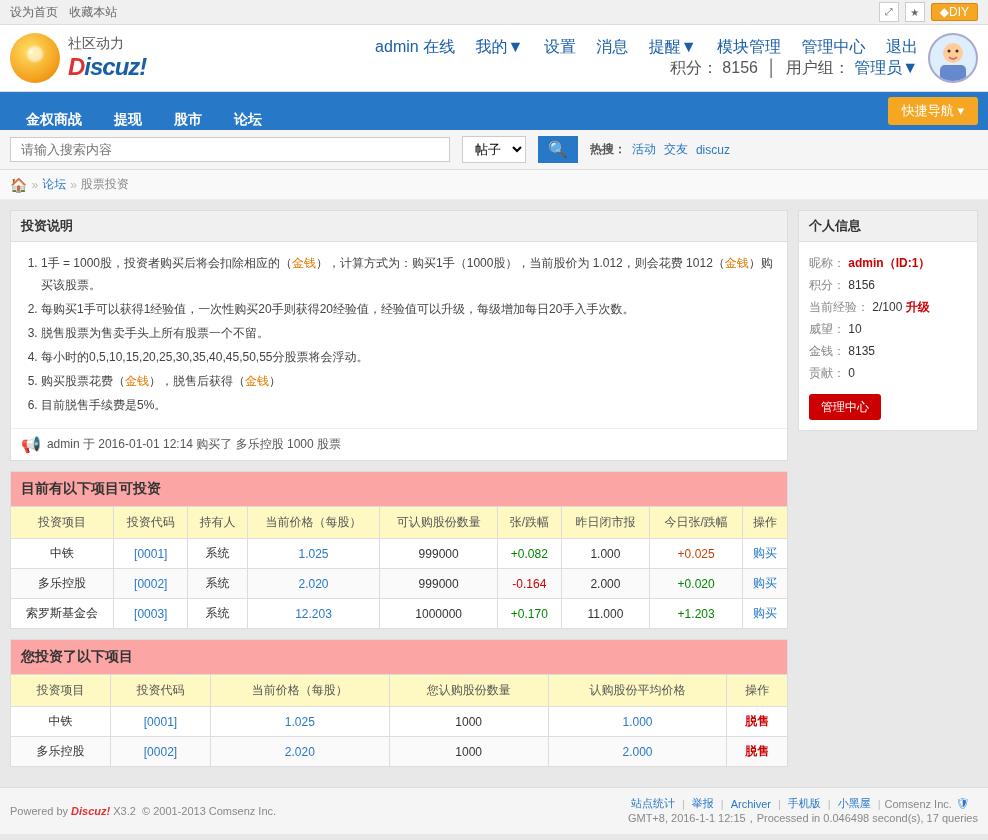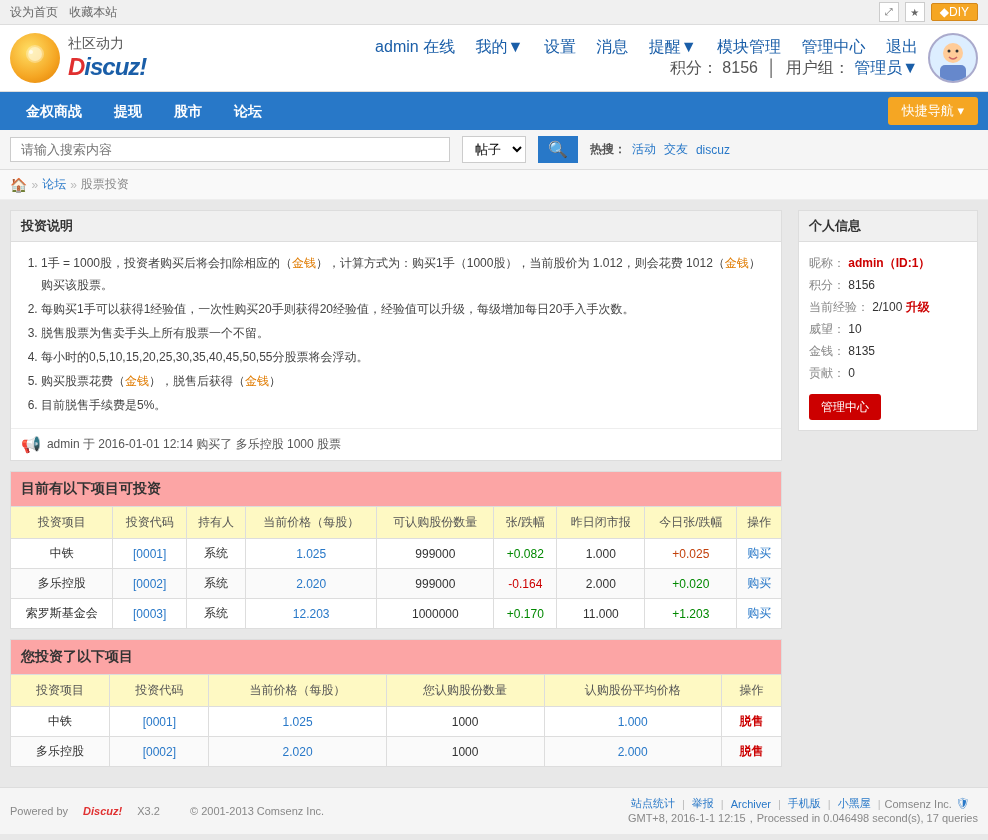--- a/index.html
+++ b/index.html
@@ -22,41 +22,41 @@
     .logo-discuz { font-size: 24px; font-weight: bold; color: #1a5ea8; font-style: italic; letter-spacing: -1px; }
     .logo-discuz span { color: #e03030; }
 
     .header-right { display: flex; align-items: center; gap: 10px; }
     .user-info-top { text-align: right; font-size: 16px; color: #555; }
     .user-info-top a { color: #1a5ea8; text-decoration: none; }
     .user-score { color: #555; }
 
     
     .main-nav { background: #2878c8; display: flex; align-items: center; padding: 0 10px; height: 38px; }
-    .nav-item { color: #fff; padding: 0 16px; height: 38px; line-height: 38px; font-size: 14px; font-weight: bold; cursor: pointer; text-decoration: none; }
+    .nav-item { color: #fff; padding: 8px 16px; height: 38px; line-height: 38px; font-size: 14px; font-weight: bold; cursor: pointer; text-decoration: none; }
     .nav-spacer { flex: 1; }
     .quick-nav-btn { background: #f5a623; color: #fff; border: none; padding: 5px 14px; font-size: 13px; cursor: pointer; border-radius: 3px; display: flex; align-items: center; gap: 4px; margin-left: 8px; }
 
     
     .search-bar { background: #f5f5f5; border-bottom: 1px solid #ddd; padding: 6px 10px; display: flex; align-items: center; gap: 12px; }
     .search-input { flex: 1; border: 1px solid #ccc; padding: 4px 10px; font-size: 13px; color: #999; outline: none; max-width: 440px; }
     .search-type { border: 1px solid #ccc; padding: 4px 8px; background: #fff; font-size: 13px; cursor: pointer; }
     .search-btn { background: #2878c8; border: none; color: #fff; padding: 4px 10px; cursor: pointer; font-size: 16px; }
     .hot-search { font-size: 12px; color: #888; display: flex; gap: 4px; align-items: center; }
     .hot-search span { color: #555; font-weight: bold; }
     .hot-search a { color: #2878c8; text-decoration: none; margin: 0 2px; }
 
     
     .breadcrumb { background: #f9f9f9; border-bottom: 1px solid #eee; padding: 6px 10px; font-size: 12px; color: #888; display: flex; align-items: center; gap: 4px; }
     .breadcrumb a { color: #2878c8; text-decoration: none; }
     .breadcrumb .sep { color: #bbb; }
     .home-icon { color: #888; font-size: 14px; }
 
     
-    .content-wrapper { display: flex; gap: 16px; padding: 10px; }
+    .content-wrapper { display: flex; gap: 10px; padding: 10px; }
     .main-area { flex: 1; }
     .sidebar { width: 180px; }
 
     
     .info-box { background: #fff; border: 1px solid #ddd; margin-bottom: 10px; }
     .info-box-header { background: #f0f0f0; border-bottom: 1px solid #ddd; padding: 6px 10px; font-size: 13px; font-weight: bold; color: #333; }
     .info-box-body { padding: 10px 14px; font-size: 12px; line-height: 22px; color: #444; }
     .info-box-body ol { padding-left: 16px; }
     .info-box-body li { margin-bottom: 2px; }
     .gold { color: #e07b00; }
@@ -80,21 +80,21 @@
     .sidebar-box-header { background: #f0f0f0; border-bottom: 1px solid #ddd; padding: 6px 10px; font-size: 13px; font-weight: bold; color: #333; }
     .sidebar-box-body { padding: 10px; font-size: 12px; line-height: 22px; }
     .sidebar-box-body .label { color: #888; }
     .sidebar-box-body .value { color: #333; }
     .sidebar-box-body .red-link { color: #cc0000; text-decoration: none; font-weight: bold; }
     .admin-btn { display: inline-block; background: #cc0000; color: #fff; padding: 2px 12px; border-radius: 3px; text-decoration: none; font-size: 12px; margin-top: 4px; cursor: pointer; }
 
     
     .footer { background: #f5f5f5; border-top: 1px solid #ddd; padding: 8px 10px; font-size: 11px; color: #888; display: flex; justify-content: space-between; align-items: center; flex-wrap: wrap; }
     .footer a { color: #2878c8; text-decoration: none; margin: 0 3px; }
-    .footer-left { display: flex; align-items: center; gap: 12px; }
+    .footer-left { display: flex; align-items: center; gap: 0; }
     .footer-right { text-align: right; }
     .footer-links { display: flex; gap: 4px; align-items: center; }
     .footer-links .sep { color: #bbb; }
     .discuz-logo-footer { color: #1a5ea8; font-weight: bold; font-style: italic; }
     .discuz-logo-footer span { color: #e03030; }
 
     
     .avatar-cartoon { width: 50px; height: 50px; background: #ddeeff; border-radius: 50%; border: 2px solid #aac; display: flex; align-items: center; justify-content: center; overflow: hidden; }
   </style>
 </head>

